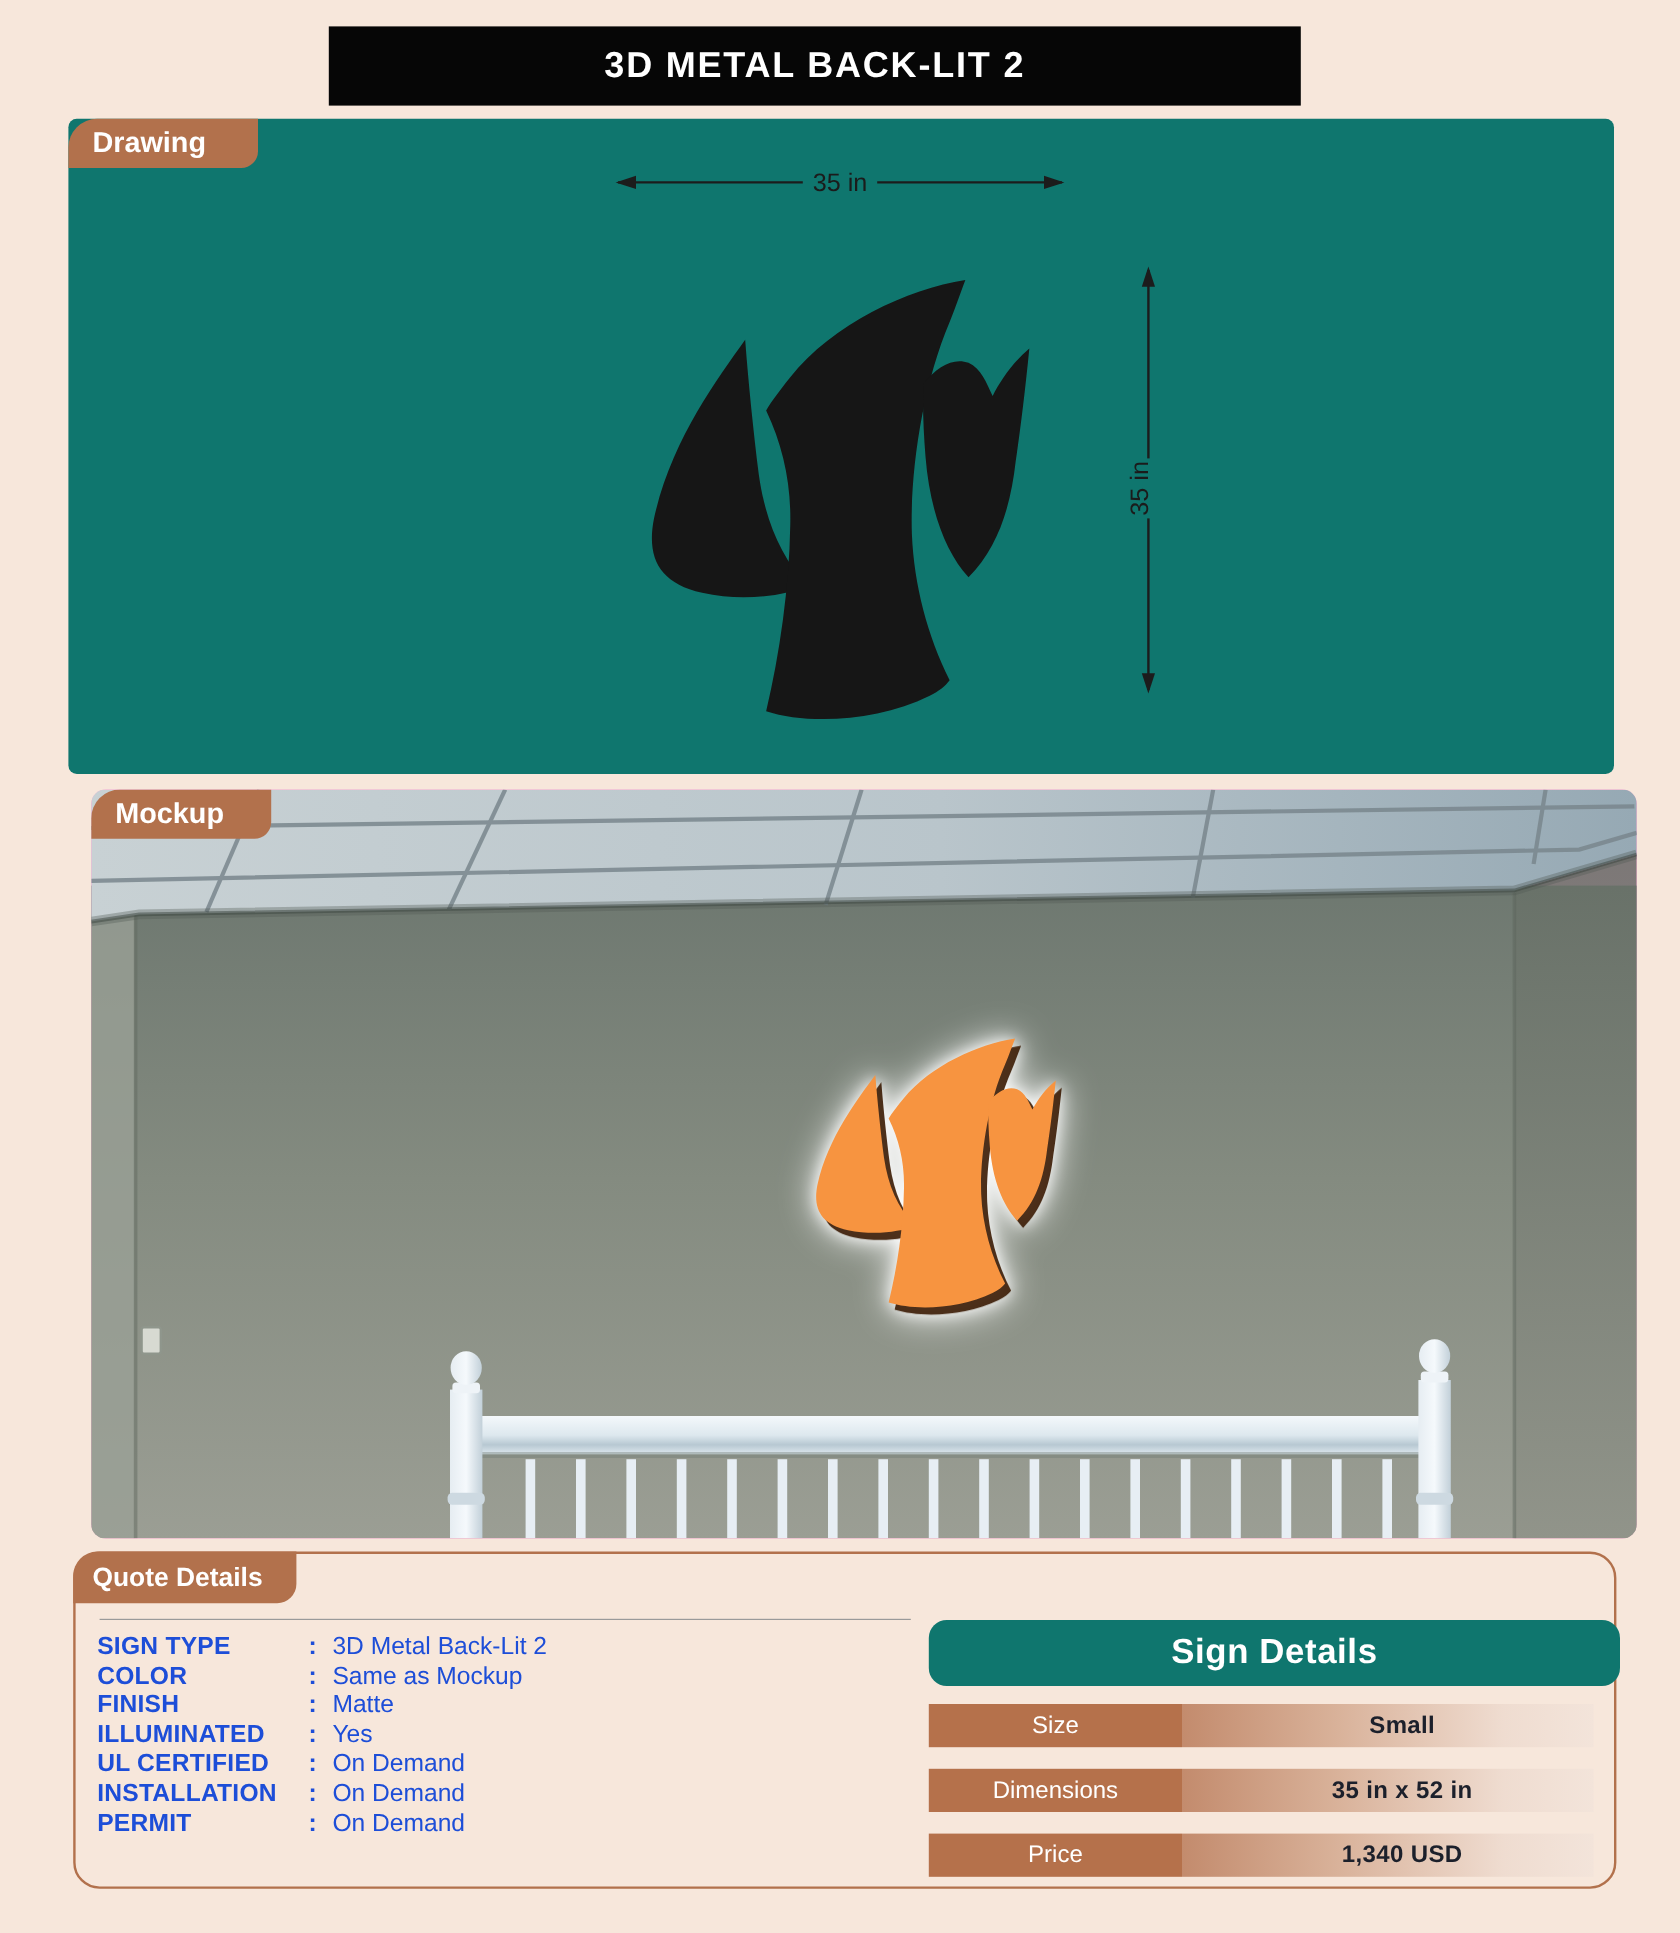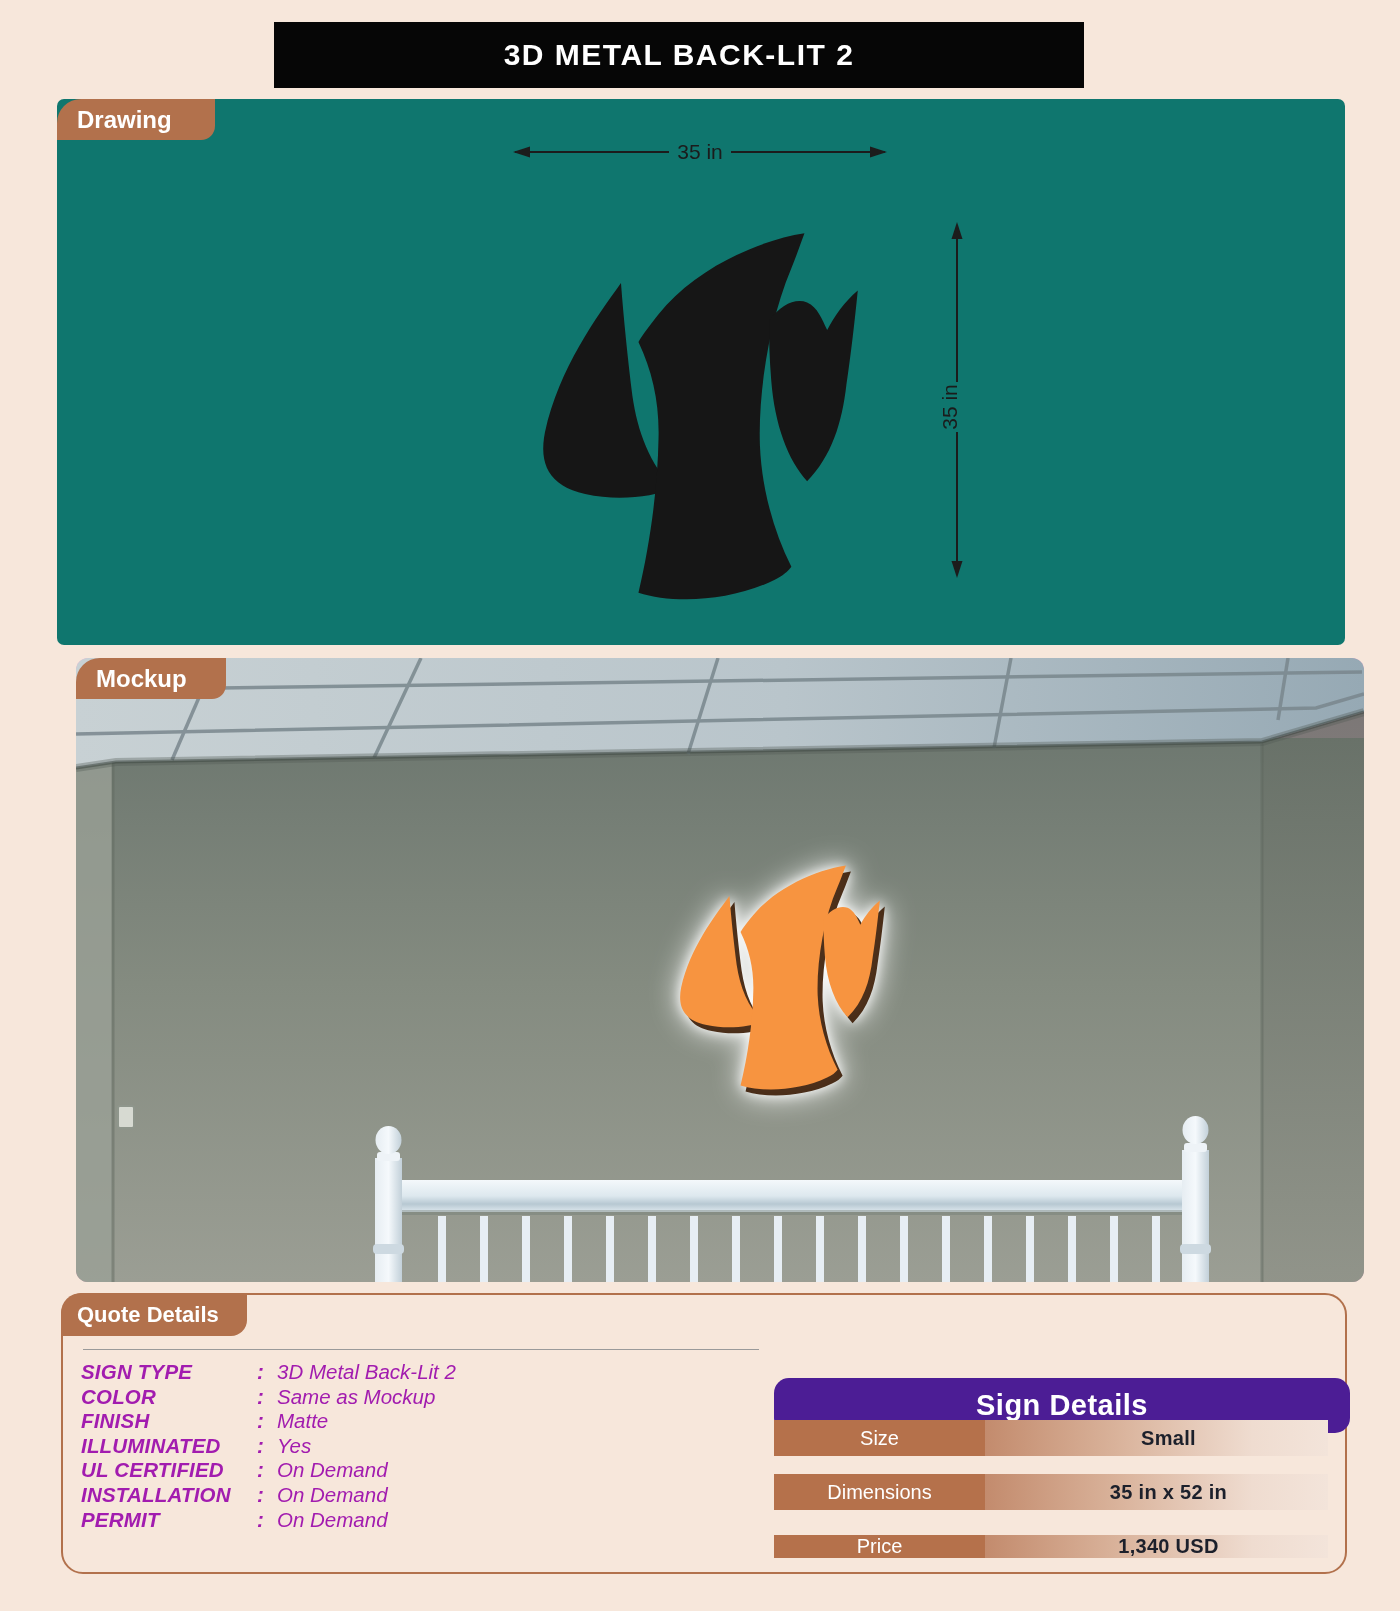--- a/index.html
+++ b/index.html
@@ -47,30 +47,30 @@
     position:absolute;left:-2px;top:-2px;width:186px;height:43px;
     background:#b2714c;color:#fff;font-weight:bold;font-size:22px;
     display:flex;align-items:center;padding-left:16px;box-sizing:border-box;
     border-radius:20px 0 16px 0;
   }
   .quote-left{position:absolute;left:18px;top:45px;width:678px;}
   .customer-name{
     text-align:center;font-weight:bold;font-size:23px;letter-spacing:1px;color:#121212;
   }
   .name-rule{border:none;border-top:1.5px solid #9a9a9a;margin:9px 0 10px 2px;}
-  .quote-rows{font-size:20.5px;color:#a21caf;font-style:italic;}
+  .quote-rows{font-size:20.5px;color:#1d4ed8;}
   .quote-row{display:grid;grid-template-columns:176px 20px auto;line-height:24.6px;}
   .quote-row .ql{font-weight:bold;letter-spacing:.2px;}
   .quote-row .qc{font-weight:bold;}
   
   .sign-details{position:absolute;left:711px;top:55px;width:576px;}
   .sd-header{
-    width:576px;height:55px;background:#4c1d95;color:#fff;border-radius:15px;
+    width:576px;height:55px;background:#0f766e;color:#fff;border-radius:15px;
     display:flex;align-items:center;justify-content:center;
-    font-size:29px;font-weight:bold;letter-spacing:.5px;margin-top:28px;
+    font-size:29px;font-weight:bold;letter-spacing:.5px;
   }
   .sd-row{display:flex;width:554px;height:36px;position:absolute;left:0;}
   .sd-row .sd-label{
     width:211px;background:#b5714b;color:#fff;font-weight:normal;font-size:20px;
     display:flex;align-items:center;justify-content:center;
   }
   .sd-row .sd-value{
     flex:1;background:linear-gradient(90deg,#c38b6d 0%,#d9b29a 38%,#efdcd0 78%,#f3e4da 100%);
     color:#1c202b;font-weight:bold;font-size:20px;
     display:flex;align-items:center;justify-content:center;letter-spacing:.3px;padding-left:24px;
@@ -295,18 +295,18 @@
       <span>Sign Details</span>
     </div>
     <div class="sd-row" style="top:70px;">
       <div class="sd-label">Size</div>
       <div class="sd-value">Small</div>
     </div>
     <div class="sd-row" style="top:124px;">
       <div class="sd-label">Dimensions</div>
       <div class="sd-value">35 in x 52 in</div>
     </div>
-    <div class="sd-row" style="top:178px;align-items:center;">
+    <div class="sd-row" style="top:178px;">
       <div class="sd-label">Price</div>
       <div class="sd-value">1,340 USD</div>
     </div>
   </div>
 </div>
 
 </body></html>

